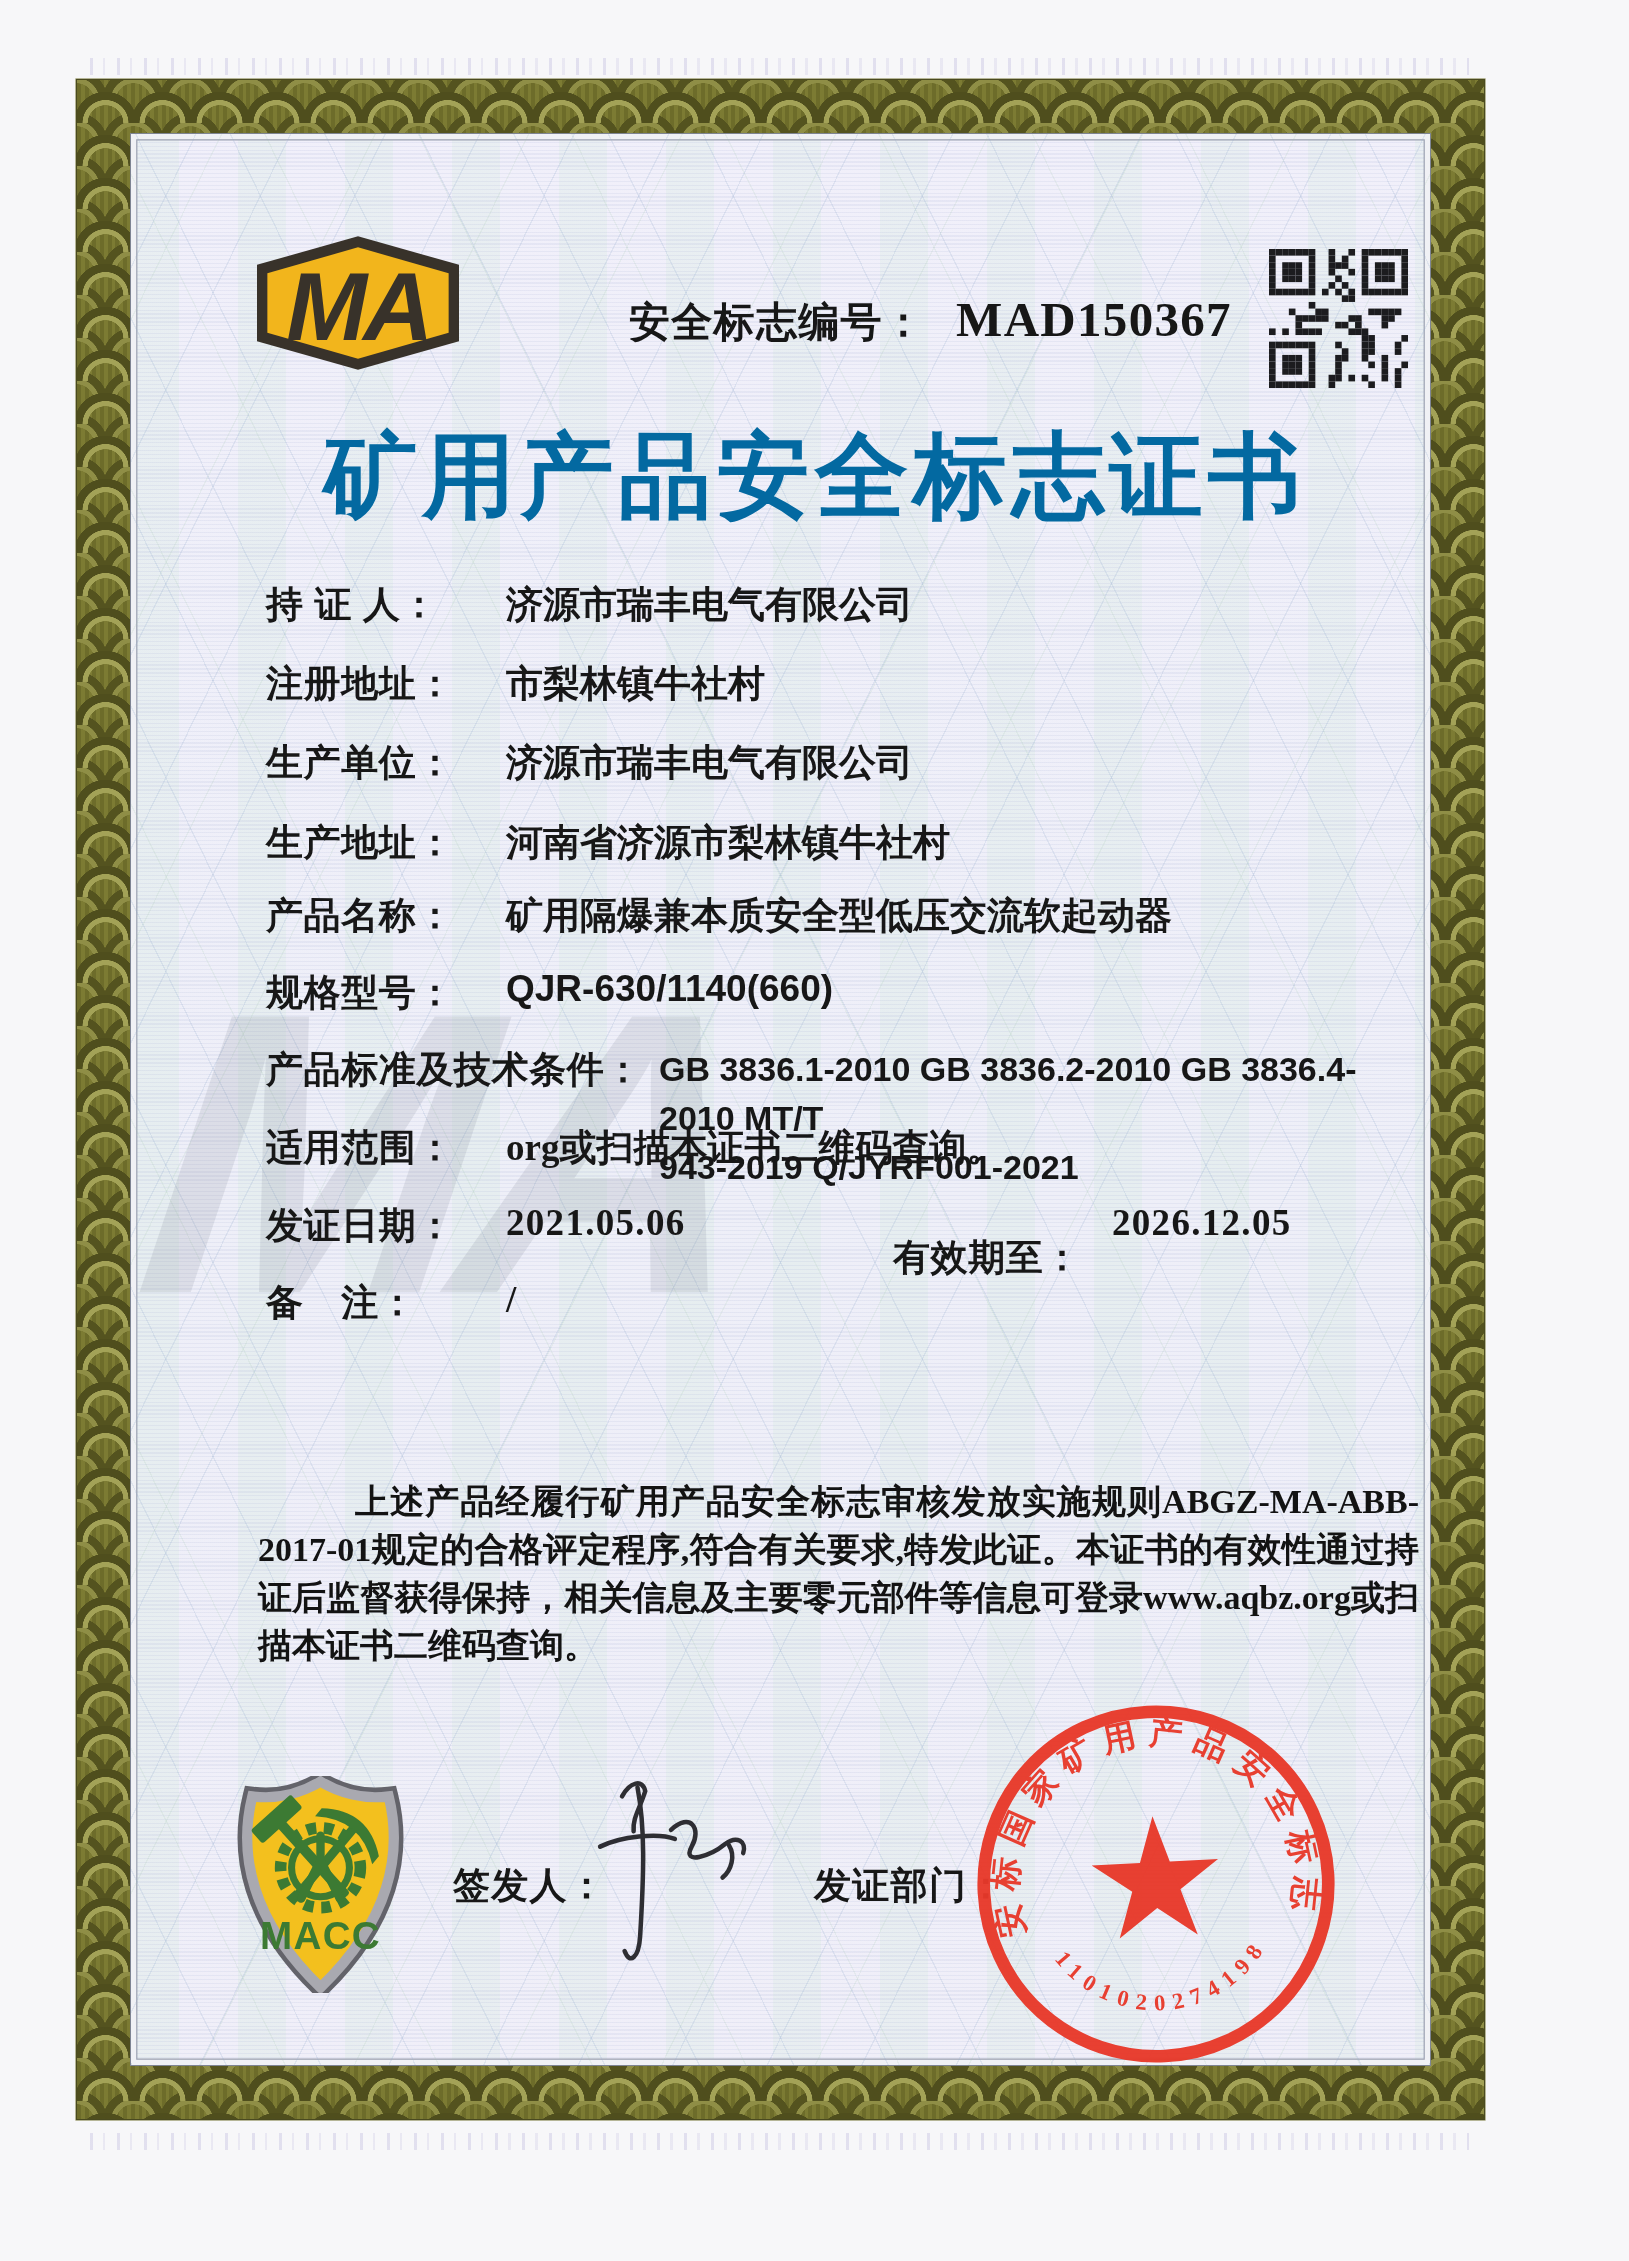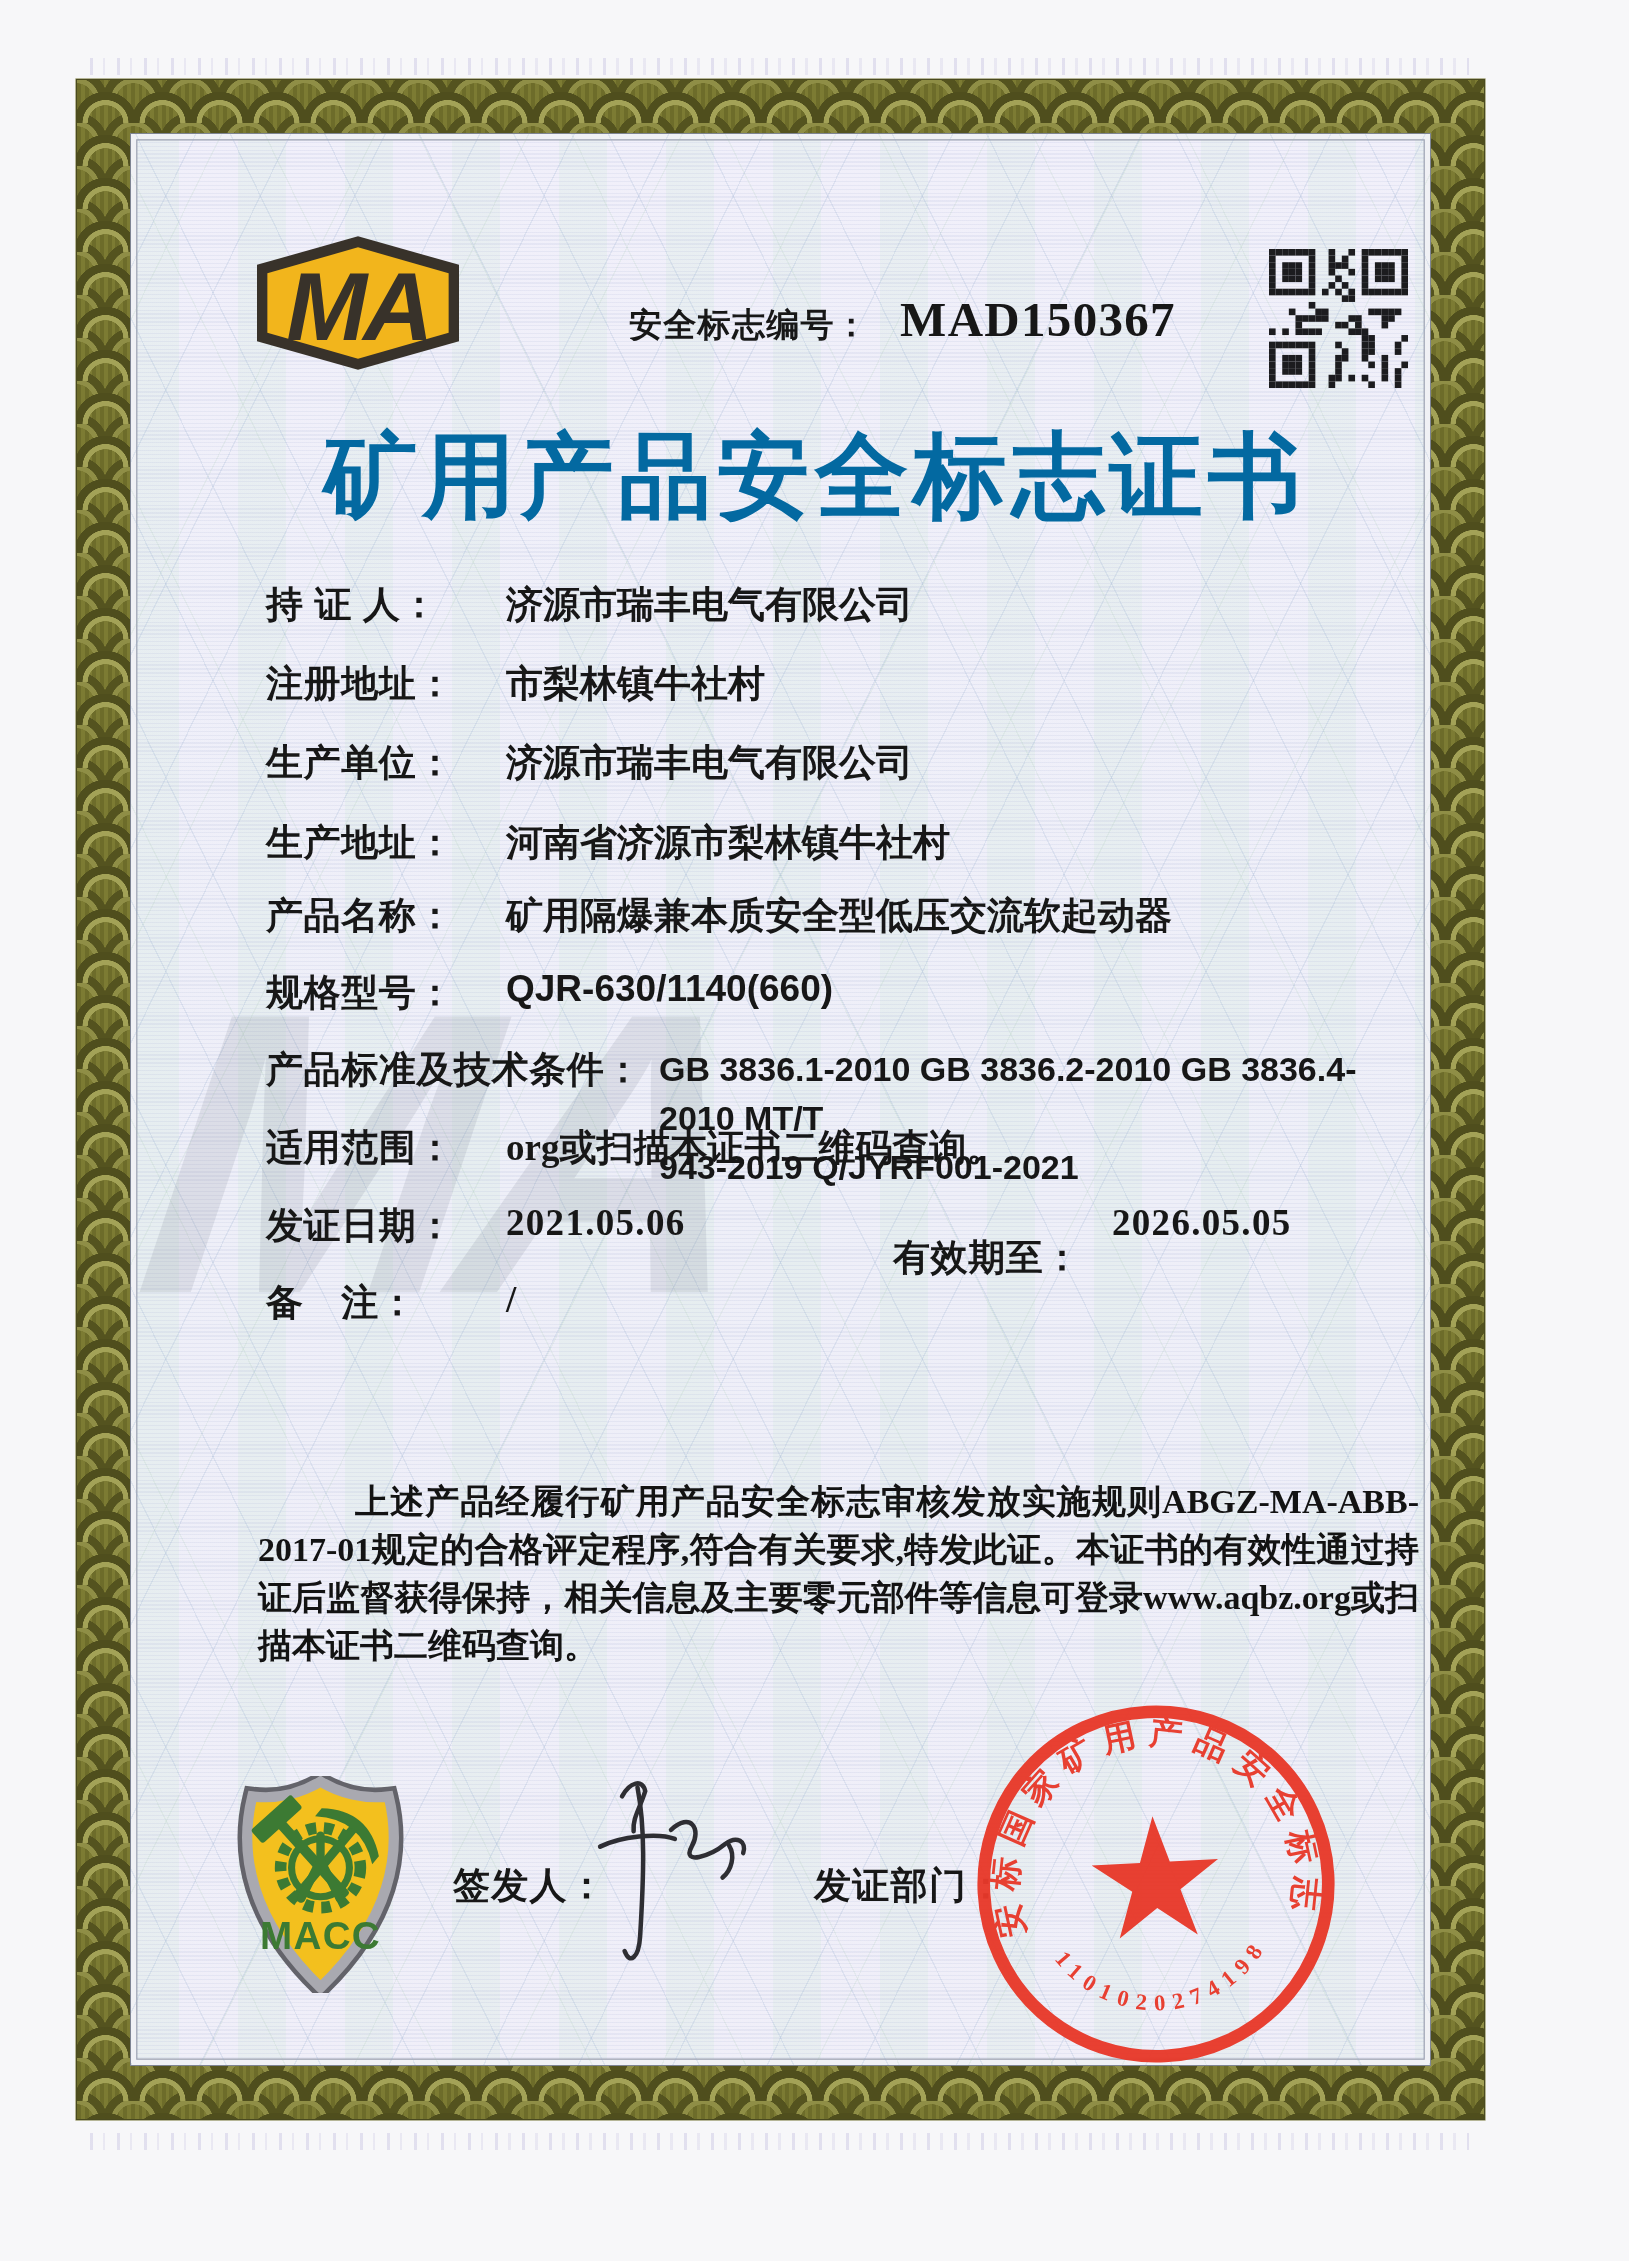--- a/index.html
+++ b/index.html
@@ -45,21 +45,21 @@
   }
   .watermark-ma{
     position:absolute;left:152px;top:954px;
     font-family:"Liberation Sans",sans-serif;font-style:italic;font-weight:900;
     font-size:400px;line-height:1;letter-spacing:-18px;
     color:rgba(106,110,128,.14);transform:skewX(-8deg);
     pointer-events:none;user-select:none;
   }
   
   .hdr-line{position:absolute;left:629px;top:291px;display:flex;align-items:baseline;}
-  .hdr-label{font-size:33px;font-weight:700;letter-spacing:1.3px;}
+  .hdr-label{font-size:41px;font-weight:700;letter-spacing:1.3px;}
   .hdr-num{font-family:Liberation Serif, serif;font-size:49px;font-weight:700;margin-left:31px;letter-spacing:1.3px;}
   .qr{position:absolute;left:1269px;top:249px;width:139px;height:139px;}
   .qr svg{width:100%;height:100%;fill:#1c1c1f;}
   .title{
     position:absolute;left:0;right:0;top:414px;text-align:center;
     font-family:"Liberation Serif",serif;font-weight:700;
     font-size:93px;letter-spacing:5.2px;color:#0369a1;
   }
   
   .row{position:absolute;left:266px;right:206px;display:flex;align-items:flex-start;}
@@ -327,21 +327,21 @@
 943-2019 Q/JYRF001-2021</span>
   </div>
   <div class="row" style="top:1123px">
     <span class="lbl">适用范围：</span>
     <span class="val">org或扫描本证书二维码查询。</span>
   </div>
   <div class="row" style="top:1201px">
     <span class="lbl">发证日期：</span>
     <span class="val date v9">2021.05.06</span>
     <span class="lbl mid">有效期至：</span>
-    <span class="val date">2026.05.05</span>
+    <span class="val date">2026.12.05</span>
   </div>
   <div class="row" style="top:1278px">
     <span class="lbl">备　注：</span>
     <span class="val">/</span>
   </div>
 
   <div class="statement">上述产品经履行矿用产品安全标志审核发放实施规则ABGZ-MA-ABB-2017-01规定的合格评定程序,符合有关要求,特发此证。本证书的有效性通过持证后监督获得保持，相关信息及主要零元部件等信息可登录www.aqbz.org或扫描本证书二维码查询。</div>
 
   <div class="shield">
     <svg viewBox="0 0 300 336" width="100%" height="100%">

